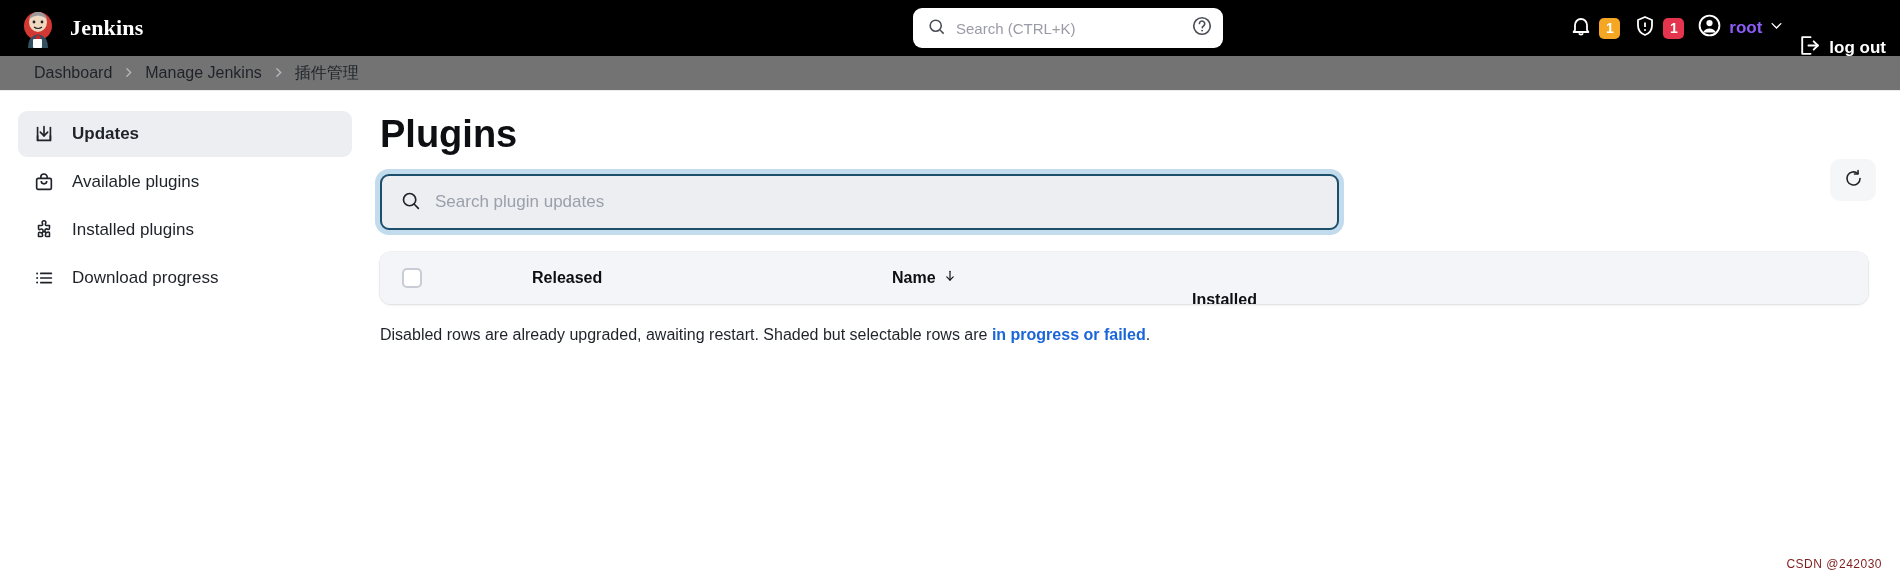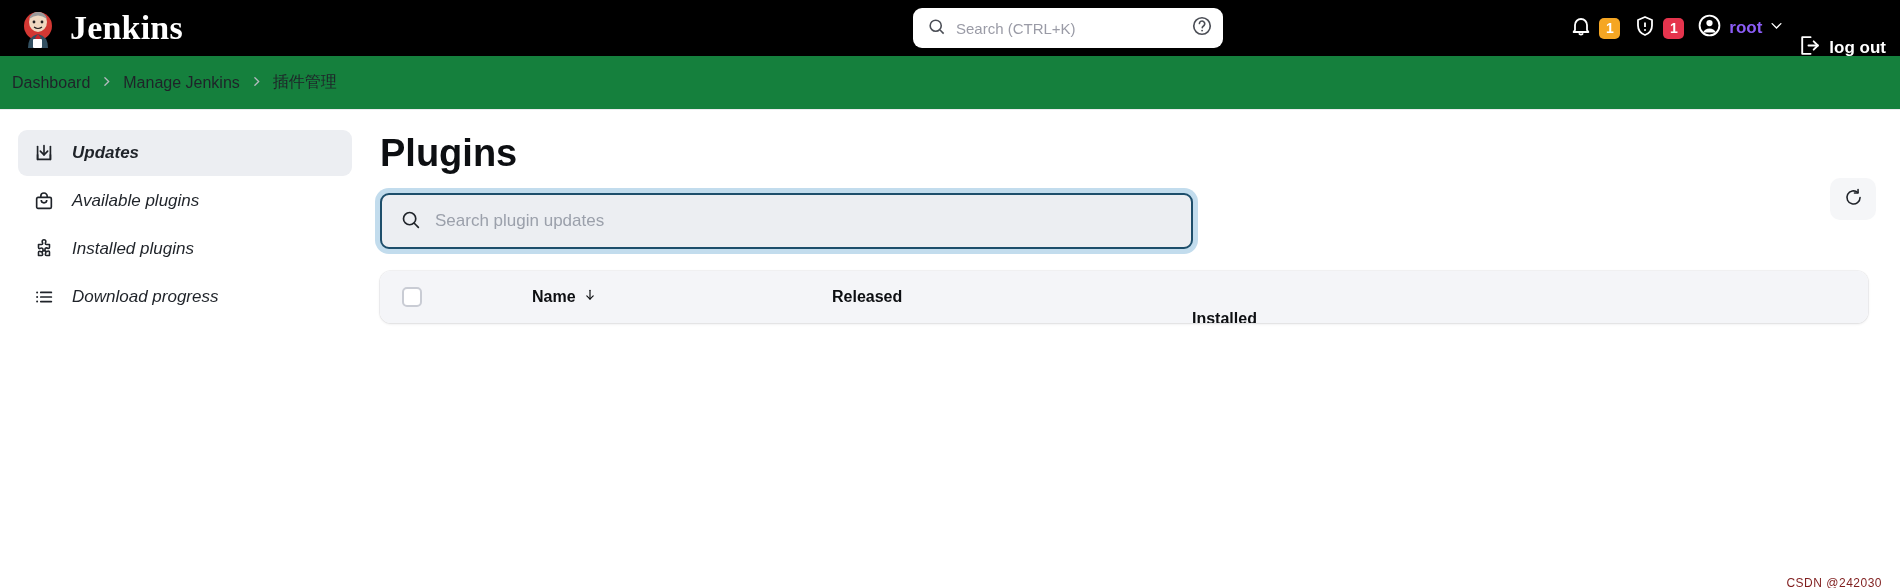--- a/index.html
+++ b/index.html
@@ -17,21 +17,21 @@
     display: flex;
     align-items: center;
     padding: 0 18px 0 18px;
     position: relative;
   }
   .brand { display: flex; align-items: center; gap: 12px; flex: 0 0 auto; }
   .brand-logo { width: 40px; height: 40px; position: relative; }
   .brand-name {
     color: #fff;
     font-family: "Liberation Serif", serif;
-    font-size: 34px;
+    font-size: 22px;
     font-weight: 700;
     letter-spacing: .2px;
   }
 
   .appbar-spacer { flex: 1 1 auto; }
 
   .search-wrap {
     position: absolute;
     left: 913px;
     top: 8px;
@@ -80,26 +80,26 @@
     display: flex; align-items: center; gap: 7px;
     color: #8b5cf6; font-size: 17px; font-weight: 700; justify-content: center;
   }
   .logout {
     display: flex; align-items: center; gap: 7px;
     color: #ffffff; font-size: 17px; font-weight: 700; margin-top: 39px;
   }
 
   
   .breadcrumb-bar {
-    height: 54px;
-    background: #15803d;
+    height: 35px;
+    background: #737373;
     border-bottom: 1px solid #ebecef;
     display: flex;
     align-items: center;
-    padding-left: 12px;
+    padding-left: 34px;
     gap: 10px;
   }
   .crumb {
     font-size: 16px;
     color: #1f2329;
   }
   .crumb-sep { color: #b6b9c1; font-size: 15px; }
 
   
   .body-wrap { display: flex; height: calc(588px - 56px - 46px); }
@@ -112,21 +112,20 @@
   .side-item {
     height: 46px;
     display: flex;
     align-items: center;
     gap: 16px;
     padding: 0 14px;
     border-radius: 9px;
     margin-bottom: 2px;
     color: #1f2329;
     font-size: 17px;
-    font-style: italic;
   }
   .side-item.active {
     background: #eceef2;
     font-weight: 700;
   }
   .side-icon { width: 24px; height: 24px; flex: 0 0 24px; display: flex; align-items: center; justify-content: center; }
 
   .main {
     flex: 1 1 auto;
     padding: 14px 22px 0 10px;
@@ -134,21 +133,21 @@
   }
   .page-title {
     font-size: 38px;
     font-weight: 700;
     color: #0d0f12;
     margin: 8px 0 18px 0;
   }
 
   .search-row { display: flex; align-items: flex-start; }
   .plugin-search {
-    width: 813px;
+    width: 959px;
     height: 56px;
     background: #eceef2;
     border: 2px solid #1d4e6b;
     border-radius: 9px;
     box-shadow: 0 0 0 5px #c2dced;
     display: flex;
     align-items: center;
     gap: 14px;
     padding: 8px 18px;
   }
@@ -422,35 +421,38 @@
           <polyline points="17.2,2.8 17.2,6.9 13.1,6.9"></polyline>
         </svg>
       </span>
     </button>
 
     <div class="table-card">
       <div class="thead">
         <div class="th-check">
           <div class="chk"></div>
         </div>
+        <div class="th th-released">
+          <span>Released</span>
+        </div>
         <div class="th th-name">
           <span>Name</span>
           <span>
             <svg width="14" height="16" viewBox="0 0 24 24" fill="none" stroke="#0d0f12" stroke-width="2" stroke-linecap="round" stroke-linejoin="round">
               <line x1="12" y1="4" x2="12" y2="19"></line>
                 <polyline points="6.5,13.5 12,19 17.5,13.5"></polyline>
             </svg>
           </span>
         </div>
-        <div class="th th-released">
-          <span>Released</span>
-        </div>
         <div class="th th-installed">
           <span>Installed</span>
         </div>
       </div>
     </div>
 
+    <div class="footnote">
+      <span>Disabled rows are already upgraded, awaiting restart. Shaded but selectable rows are </span><a href="#">in progress or failed</a><span>.</span>
+    </div>
 
     <div class="watermark">CSDN @242030</div>
 
   </div>
 </div>
 
 </body></html>

